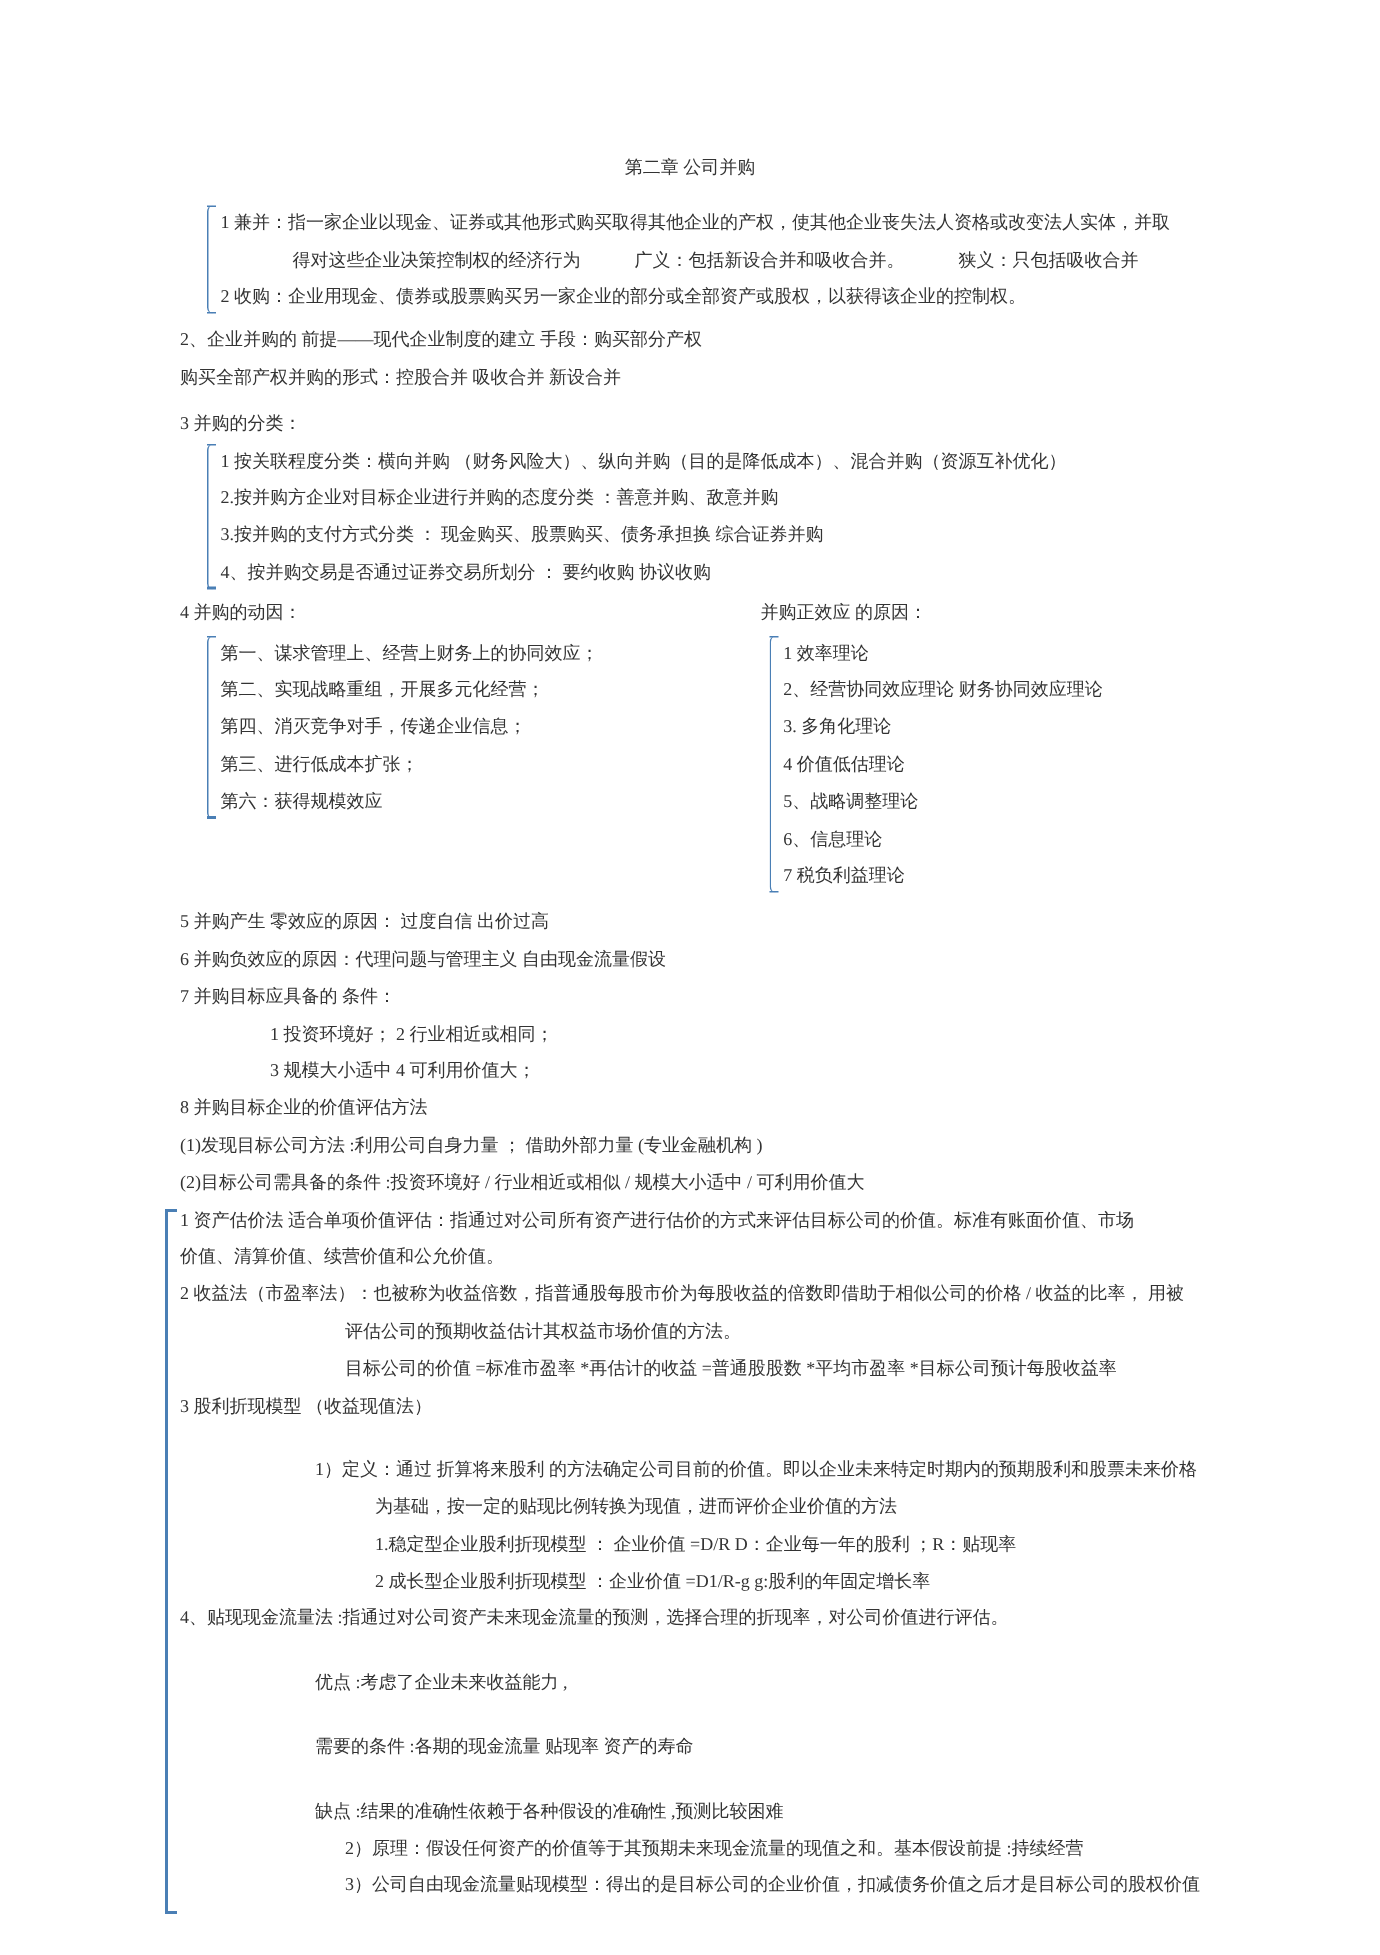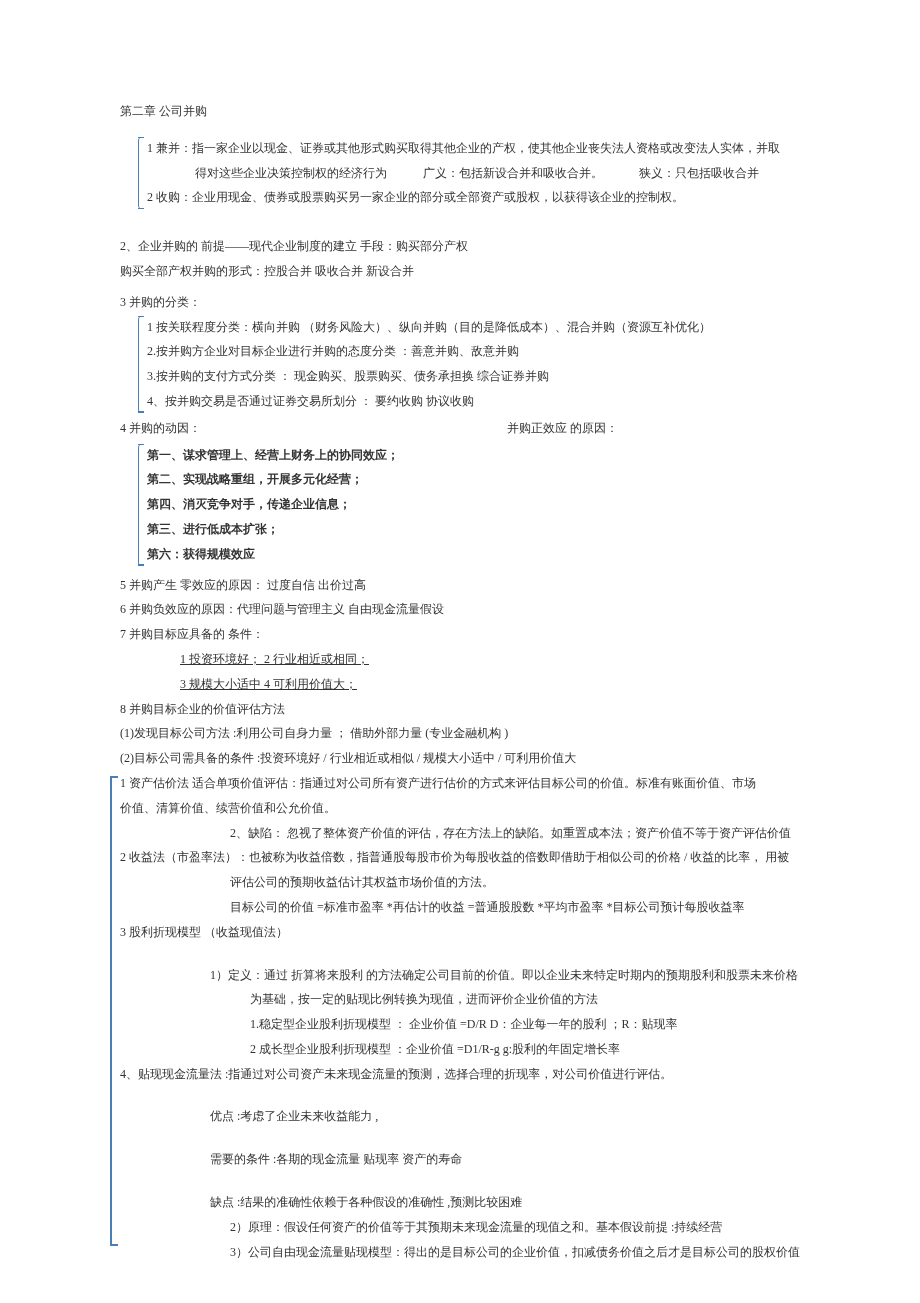--- a/index.html
+++ b/index.html
@@ -7,32 +7,32 @@
     font-size: 12px;
     color: #333;
     background: #fff;
     margin: 0;
     padding: 100px 120px 80px 120px;
     width: 680px;
     line-height: 1.9;
     position: relative;
   }
   .title {
+    text-align: center;
     margin-bottom: 14px;
   }
   .line { margin: 2px 0; }
   .indent { padding-left: 48px; }
-  .indent3 { padding-left: 60px; text-decoration: underline; }
+  .indent3 { padding-left: 60px; }
   .indent4 { padding-left: 90px; margin-top: 20px; }
   .indent5 { padding-left: 110px; }
   .indent6 { padding-left: 130px; font-family: Liberation Serif, serif; }
   .two-col {
     display: flex;
     gap: 40px;
-    font-weight: bold;
   }
   .col-left { flex: 1.1; }
   .col-right { flex: 1; }
   .bracket {
     position: relative;
     border-left: 1.5px solid #4a7fb5;
     margin-left: 18px;
     padding-left: 8px;
     border-radius: 4px 0 0 4px;
   }
@@ -77,21 +77,21 @@
   <div class="line indent">
     <span>得对这些企业决策控制权的经济行为</span>
     <span class="sp" style="width:30px"></span>
     <span>广义：包括新设合并和吸收合并。</span>
     <span class="sp" style="width:30px"></span>
     <span>狭义：只包括吸收合并</span>
   </div>
   <div class="line">2 收购：企业用现金、债券或股票购买另一家企业的部分或全部资产或股权，以获得该企业的控制权。</div>
 </div>
 
-<div class="line" style="margin-top:26px">2、企业并购的   前提——现代企业制度的建立  手段：购买部分产权</div>
+<div class="line" style="margin-top:6px">2、企业并购的   前提——现代企业制度的建立  手段：购买部分产权</div>
 <div class="line">购买全部产权并购的形式：控股合并 吸收合并 新设合并</div>
 
 <div class="line" style="margin-top:8px">3 并购的分类：</div>
 
 <div class="bracket">
   <div class="line">1 按关联程度分类：横向并购     （财务风险大）、纵向并购（目的是降低成本）、混合并购（资源互补优化）</div>
   <div class="line">2.按并购方企业对目标企业进行并购的态度分类     ：善意并购、敌意并购</div>
   <div class="line">3.按并购的支付方式分类  ：  现金购买、股票购买、债务承担换     综合证券并购</div>
   <div class="line">4、按并购交易是否通过证券交易所划分  ：     要约收购         协议收购</div>
 </div>
@@ -105,37 +105,47 @@
 <div class="two-col">
   <div class="col-left">
     <div class="bracket">
       <div class="line">第一、谋求管理上、经营上财务上的协同效应；</div>
       <div class="line">第二、实现战略重组，开展多元化经营；</div>
       <div class="line">第四、消灭竞争对手，传递企业信息；</div>
       <div class="line">第三、进行低成本扩张；</div>
       <div class="line">第六：获得规模效应</div>
     </div>
   </div>
+  <div class="col-right">
+    <div class="bracket">
+      <div class="line">1 效率理论</div>
+      <div class="line">2、经营协同效应理论         财务协同效应理论</div>
+      <div class="line">3. 多角化理论</div>
+      <div class="line">4 价值低估理论</div>
+      <div class="line">5、战略调整理论</div>
+      <div class="line">6、信息理论</div>
+      <div class="line">7 税负利益理论</div>
+    </div>
+  </div>
 </div>
 
 <div class="line" style="margin-top:6px">5 并购产生 零效应的原因：     过度自信    出价过高</div>
 <div class="line">6 并购负效应的原因：代理问题与管理主义           自由现金流量假设</div>
 <div class="line">7 并购目标应具备的 条件：</div>
 <div class="line indent3">1 投资环境好；       2 行业相近或相同；</div>
 <div class="line indent3">3 规模大小适中       4 可利用价值大；</div>
 <div class="line">8    并购目标企业的价值评估方法</div>
 <div class="line">(1)发现目标公司方法 :利用公司自身力量 ；      借助外部力量 (专业金融机构 )</div>
 <div class="line">(2)目标公司需具备的条件  :投资环境好 / 行业相近或相似 / 规模大小适中 / 可利用价值大</div>
 
 <div style="position:relative">
   <div class="big-bracket" style="top:4px; height:470px; left:-10px"></div>
 
   <div class="line">1 资产估价法          适合单项价值评估：指通过对公司所有资产进行估价的方式来评估目标公司的价值。标准有账面价值、市场</div>
   <div class="line">价值、清算价值、续营价值和公允价值。</div>
-  <div class="line indent5">2、缺陷：      忽视了整体资产价值的评估，存在方法上的缺陷。如重置成本法；资产价值不等于资产评估价值</div>
   <div class="line">2 收益法（市盈率法）：也被称为收益倍数，指普通股每股市价为每股收益的倍数即借助于相似公司的价格        / 收益的比率，   用被</div>
   <div class="line indent5">评估公司的预期收益估计其权益市场价值的方法。</div>
   <div class="line indent5">目标公司的价值 =标准市盈率 *再估计的收益     =普通股股数 *平均市盈率 *目标公司预计每股收益率</div>
   <div class="line">3 股利折现模型   （收益现值法）</div>
   <div class="line indent4">1）定义：通过 折算将来股利 的方法确定公司目前的价值。即以企业未来特定时期内的预期股利和股票未来价格</div>
   <div class="line indent6">为基础，按一定的贴现比例转换为现值，进而评价企业价值的方法</div>
   <div class="line indent6">1.稳定型企业股利折现模型  ：  企业价值 =D/R      D：企业每一年的股利       ；R：贴现率</div>
   <div class="line indent6">2 成长型企业股利折现模型  ：企业价值 =D1/R-g      g:股利的年固定增长率</div>
   <div class="line">4、贴现现金流量法 :指通过对公司资产未来现金流量的预测，选择合理的折现率，对公司价值进行评估。</div>
   <div class="line indent4">优点 :考虑了企业未来收益能力 ,</div>

